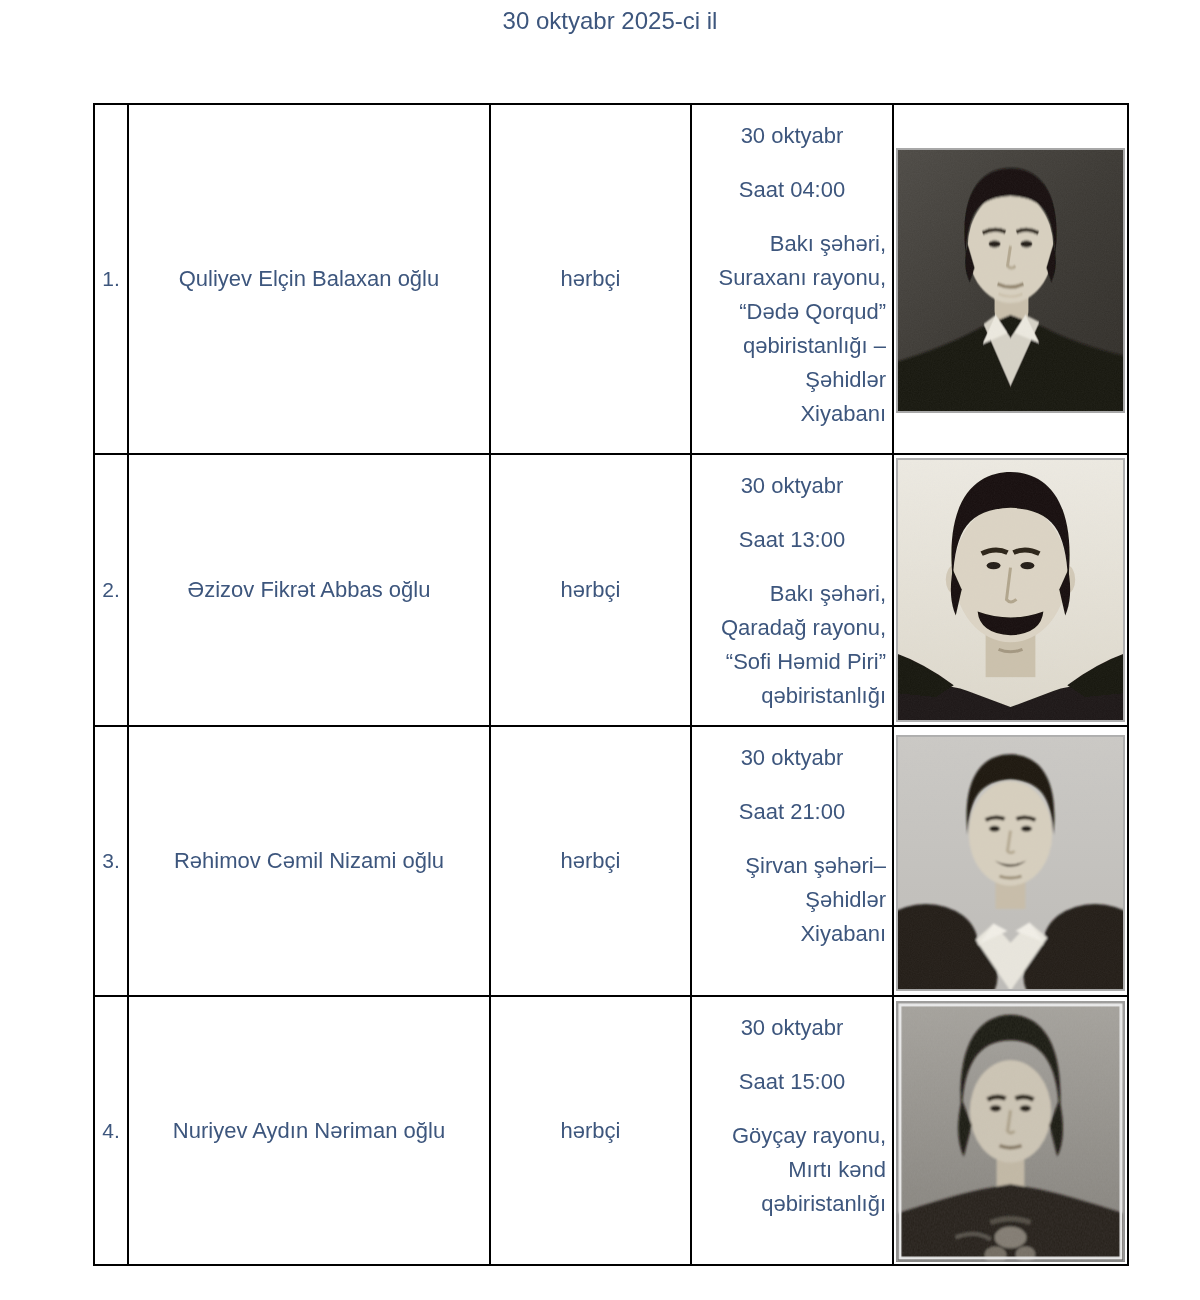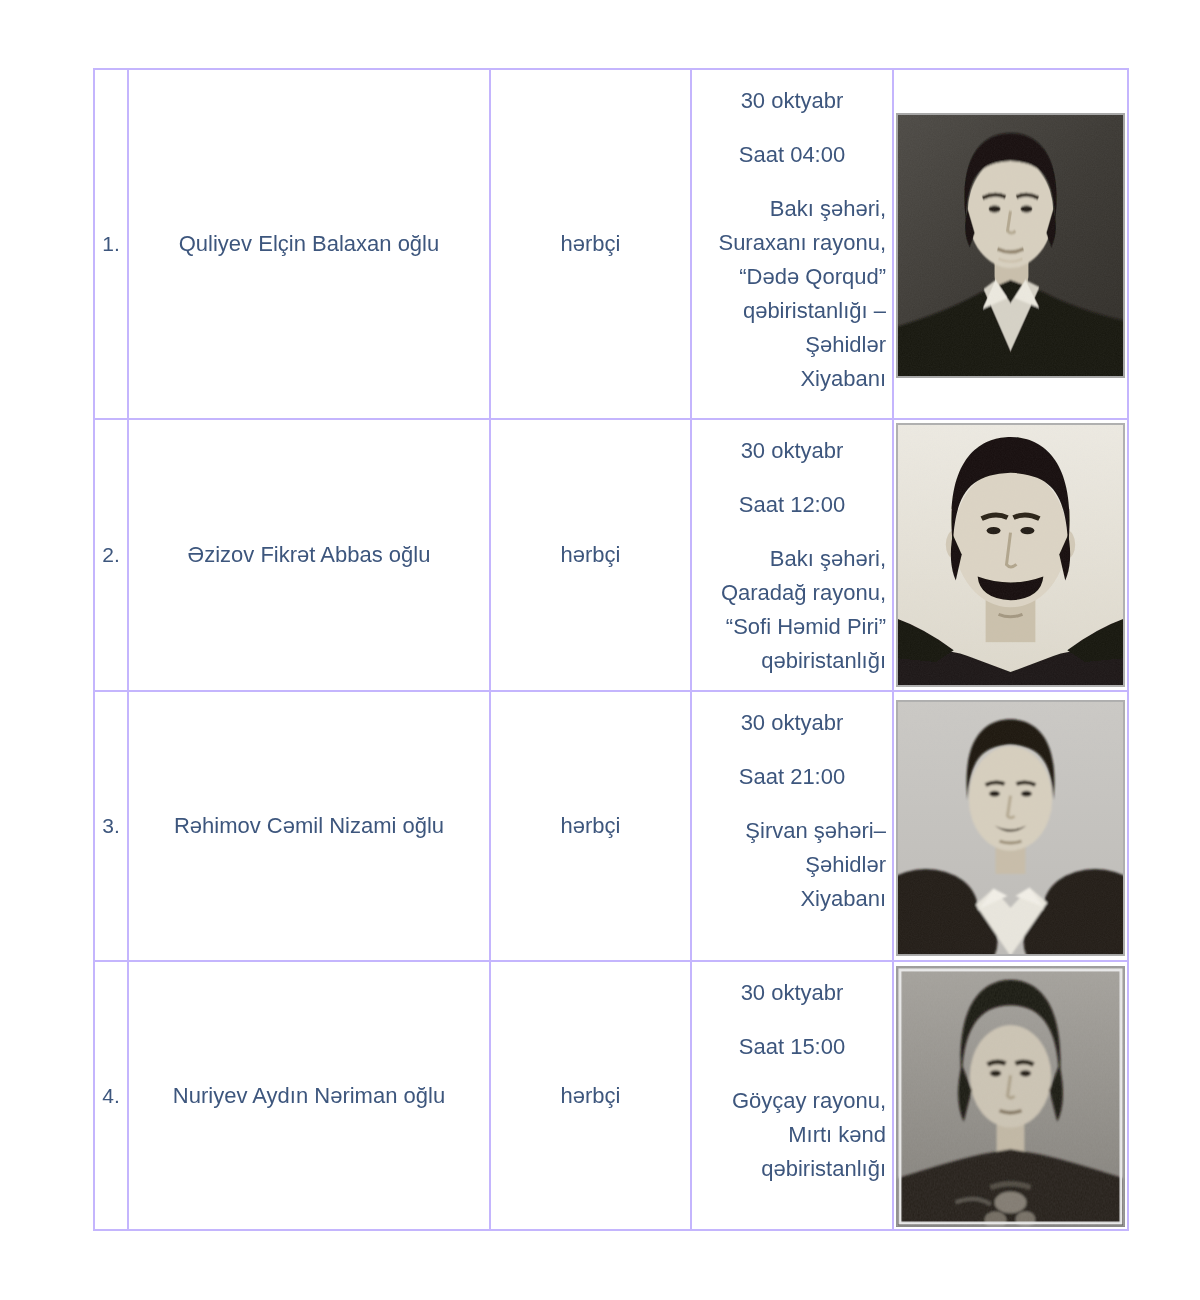--- a/index.html
+++ b/index.html
@@ -10,40 +10,41 @@
     overflow:hidden;
   }
   .page{width:1034px;margin-left:93px;}
   .title{
     font-size:24px;line-height:28px;text-align:center;
     padding-top:7px;margin:0 0 0 0;
   }
   table.sched{
     border-collapse:collapse;table-layout:fixed;width:1034px;margin-top:68px;
   }
-  td{border:2px solid #c4b5fd;padding:0;}
+  td{border:2px solid #000000;padding:0;}
   tr.r1{height:350px;} tr.r2{height:272px;} tr.r3{height:270px;} tr.r4{height:269px;}
   .c-num{text-align:center;vertical-align:middle;font-size:21px;}
   .c-name{text-align:center;vertical-align:middle;font-size:22px;}
   .c-occ{text-align:center;vertical-align:middle;font-size:22px;}
   .c-det{text-align:center;vertical-align:top;font-size:22px;padding:14px 6px 0 6px;}
   .c-det p{margin:0 0 20px 0;line-height:34px;}
   .c-det p.loc{margin-bottom:0;white-space:pre-line;text-align:right;}
   .c-photo{vertical-align:top;text-align:center;}
   .c-photo svg{display:block;margin:0 auto;}
   .ph1{padding-top:43px;}
   .ph2{padding-top:3px;}
   .ph3{padding-top:8px;}
   .ph4{padding-top:4px;}
 </style>
 </head>
 <body>
 
 <div class="page">
 
+  <div class="title">30 oktyabr 2025-ci il</div>
 
   <table class="sched">
     <colgroup>
       <col style="width:34px">
         <col style="width:362px">
         <col style="width:201px">
         <col style="width:202px">
         <col style="width:235px">
     </colgroup>
     <tbody>
@@ -102,21 +103,21 @@
         </svg>
       </td>
     </tr>
 
     <tr class="r2">
       <td class="c-num">2.</td>
       <td class="c-name">Əzizov Fikrət Abbas oğlu</td>
       <td class="c-occ">hərbçi</td>
       <td class="c-det">
         <p>30 oktyabr</p>
-        <p>Saat 12:00</p>
+        <p>Saat 13:00</p>
         <p class="loc">Bakı şəhəri,
 Qaradağ rayonu,
 “Sofi Həmid Piri”
 qəbiristanlığı</p>
       </td>
       <td class="c-photo ph2">
         <svg width="229" height="264" viewBox="0 0 230 265" preserveAspectRatio="none">
           <defs>
             <linearGradient id="bg2" x1="0" y1="0" x2="0" y2="1">
               <stop offset="0" stop-color="#edeae2"></stop>

